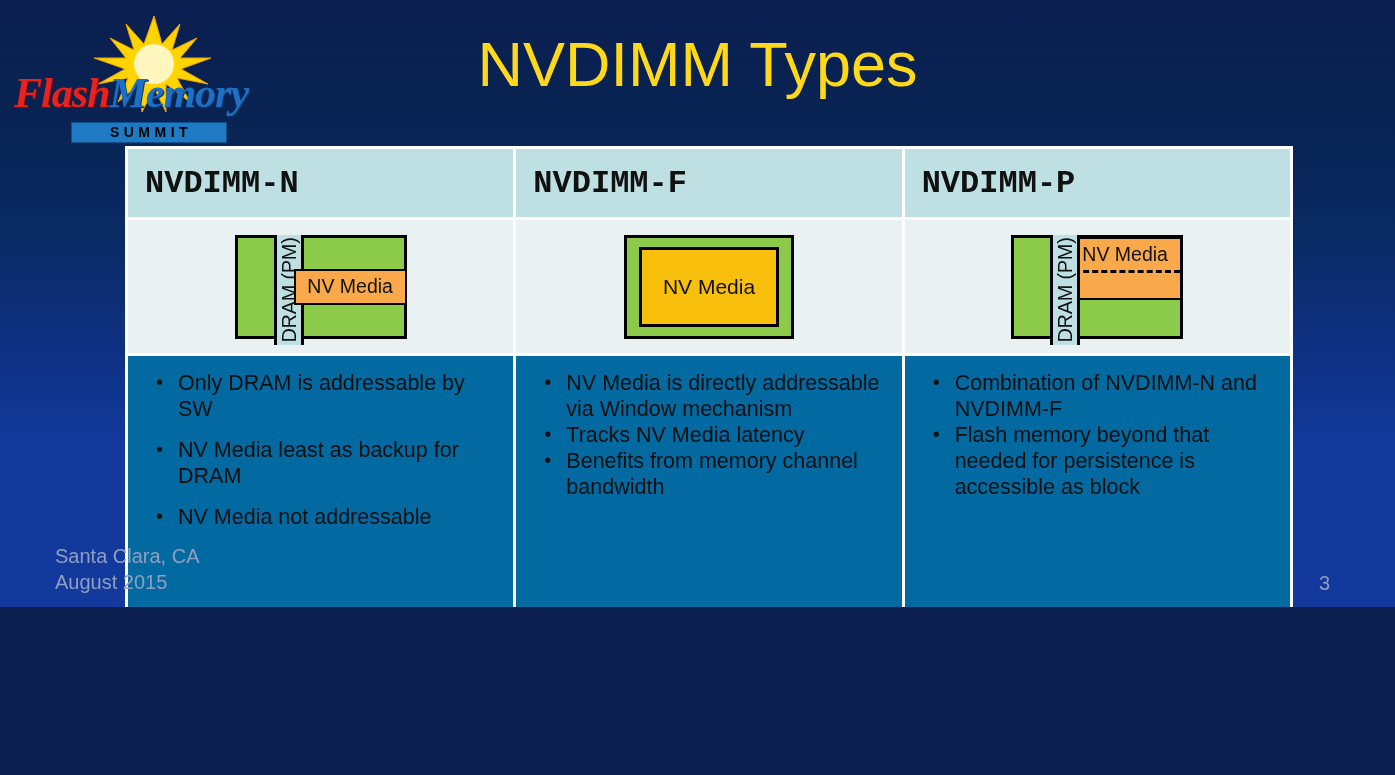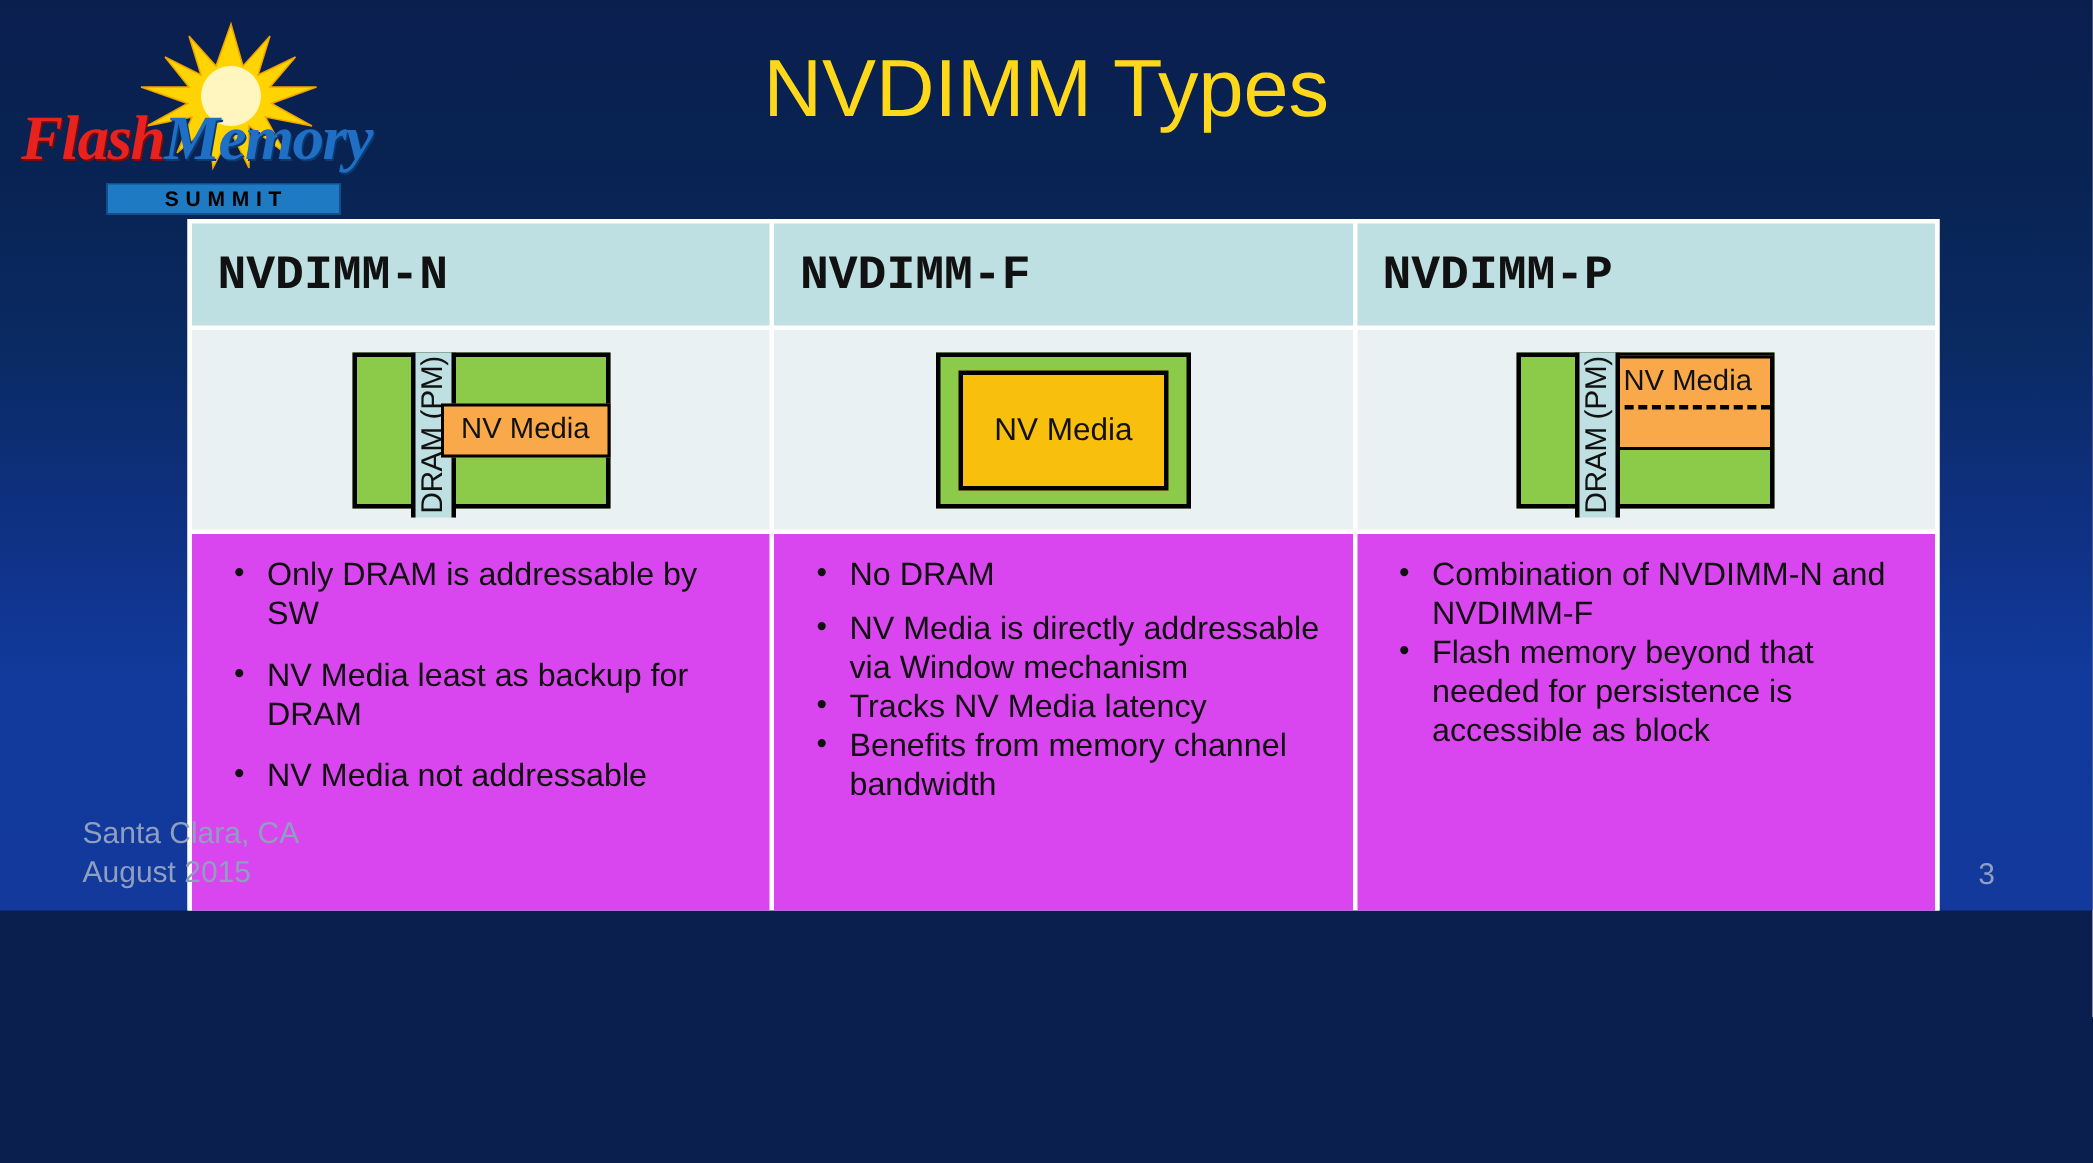--- a/index.html
+++ b/index.html
@@ -87,21 +87,21 @@
   }
 
   
   #title {
     position: absolute;
     left: 300px;
     top: 28px;
     width: 795px;
     text-align: center;
     color: #ffd919;
-    font-size: 54px;
+    font-size: 63px;
     font-weight: normal;
     letter-spacing: 0px;
     white-space: nowrap;
   }
 
   
   #table {
     position: absolute;
     left: 125px;
     top: 146px;
@@ -138,21 +138,21 @@
     letter-spacing: 0px;
   }
 
   .diagram-cell {
     background: #e9f1f2;
     display: flex;
     align-items: center;
     justify-content: center;
   }
   .bullets-cell {
-    background: #d946ef;
+    background: #0369a1;
     padding: 14px 14px 10px 14px;
   }
 
   
   ul.bl {
     list-style: none;
     margin: 0;
     padding: 0;
   }
   ul.bl li {
@@ -358,21 +358,20 @@
       <div class="cell bullets-cell">
         <ul class="bl spaced">
           <li>Only DRAM is addressable by SW</li>
           <li>NV Media least as backup for DRAM</li>
           <li>NV Media not addressable</li>
         </ul>
       </div>
 
       <div class="cell bullets-cell">
         <ul class="bl semi">
-          <li class="gap">No DRAM</li>
           <li>NV Media is directly addressable via Window mechanism</li>
           <li>Tracks NV Media latency</li>
           <li>Benefits from memory channel bandwidth</li>
         </ul>
       </div>
 
       <div class="cell bullets-cell">
         <ul class="bl tight">
           <li>Combination of NVDIMM-N and NVDIMM-F</li>
           <li>Flash memory beyond that needed for persistence is accessible as block</li>

